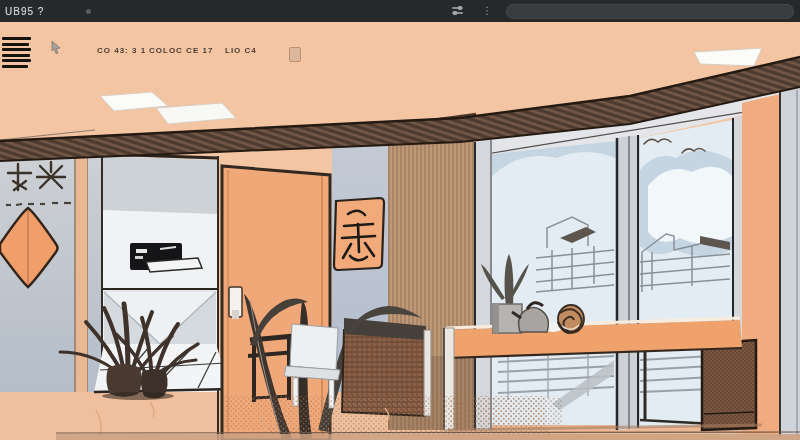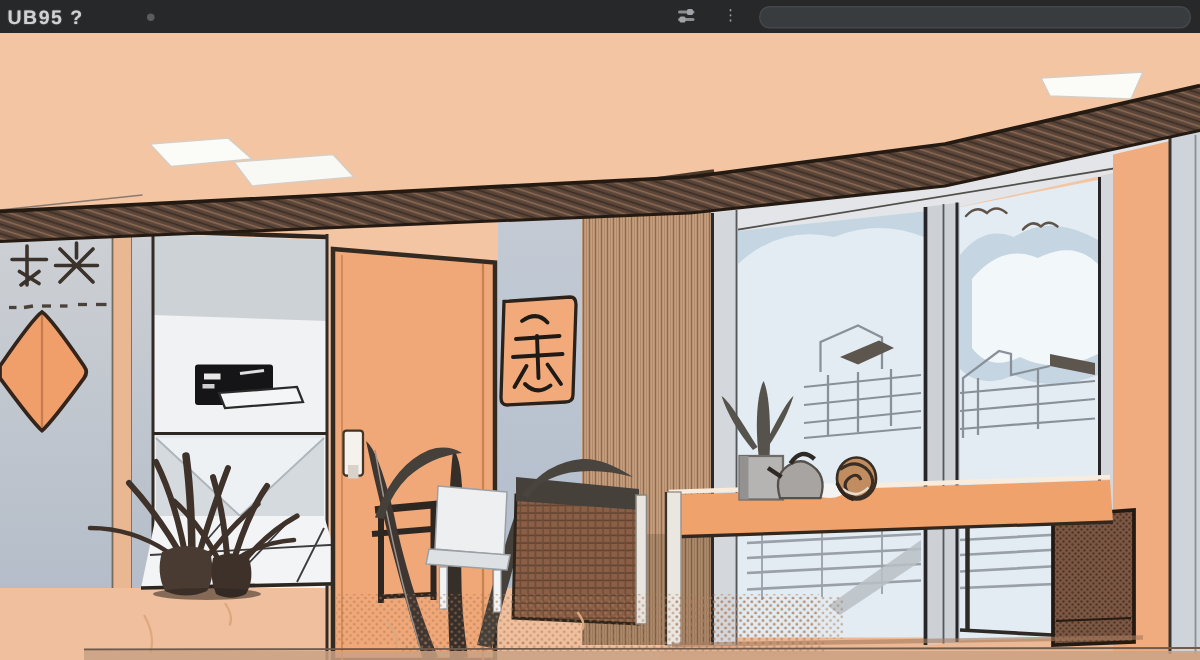--- a/index.html
+++ b/index.html
@@ -2,21 +2,21 @@
 <html><head>
 <meta charset="utf-8">
 <style>
   html,body{margin:0;padding:0;background:#111;}
   #app{position:relative;width:800px;height:440px;overflow:hidden;
        font-family:"Liberation Sans",sans-serif;background:#f3c5a2;}
   svg{position:absolute;left:0;top:0;display:block;}
   
   .titlebar{position:absolute;left:0;top:0;width:800px;height:22px;background:#26282a;z-index:30;
             display:flex;align-items:center;}
-  .logo{color:#cfd2d4;font-size:13px;font-weight:bold;letter-spacing:1px;margin-left:5px;
+  .logo{color:#cfd2d4;font-size:10px;font-weight:normal;letter-spacing:1px;margin-left:5px;
         text-shadow:0 0 1px #888;}
   .statusdot{width:5px;height:5px;border-radius:50%;background:#595d5f;margin-left:42px;}
   .tb-spacer{flex:1;}
   .tb-icon{width:12px;height:12px;margin-right:18px;position:relative;opacity:.75;}
   .sliders i{position:absolute;left:0;width:11px;height:2px;background:#aeb2b5;border-radius:1px;}
   .sliders i:nth-child(1){top:2px;} .sliders i:nth-child(2){top:7px;}
   .sliders b{position:absolute;width:4px;height:4px;background:#caced1;border-radius:1px;}
   .sliders b:nth-child(3){left:6px;top:1px;} .sliders b:nth-child(4){left:1px;top:6px;}
   .kebab{color:#9fa3a6;font-size:10px;line-height:12px;text-align:center;width:8px;margin-right:16px;}
   .tb-field{width:286px;height:13px;background:#393c3e;border:1px solid #44474a;border-radius:7px;margin-right:6px;}
@@ -366,14 +366,33 @@
     <span class="tb-icon sliders">
         <i></i>
         <i></i>
         <b></b>
         <b></b>
       </span>
     <span class="kebab">⋮</span>
     <span class="tb-field"></span>
   </div>
 
+  <div class="toolbar">
+    <span class="menu-lines">
+      <i></i>
+        <i></i>
+        <i></i>
+        <i></i>
+        <i></i>
+        <i></i>
+    </span>
+    <span class="cursor">
+      <svg width="14" height="14" viewBox="0 0 14 14">
+        <path d="M3,1 L11,8 L7,8.5 L9,13 L7,13.5 L5.2,9 L3,11 Z" fill="#a9a29b" stroke="#7d766f" stroke-width="0.8"></path>
+      </svg>
+    </span>
+    <span class="tlabel tl0">CO 43: 3 1</span>
+    <span class="tlabel tl1">COLOC CE 17</span>
+    <span class="tlabel tl2">LIO C4</span>
+    <span class="swatch"></span>
+  </div>
 
 </div>
 
 </body></html>

